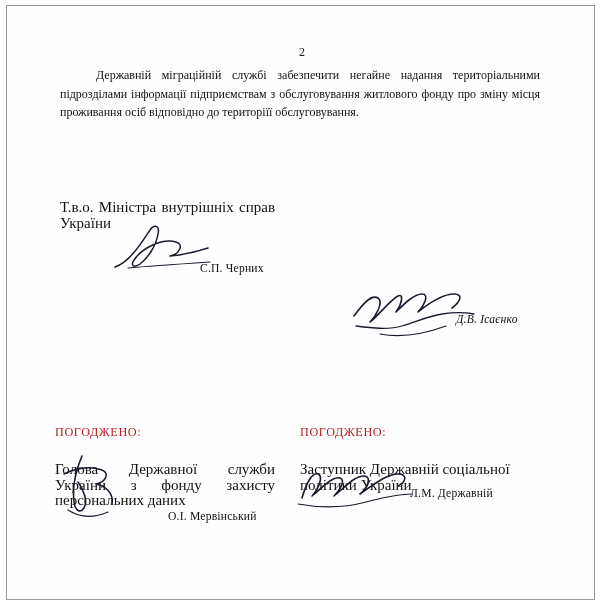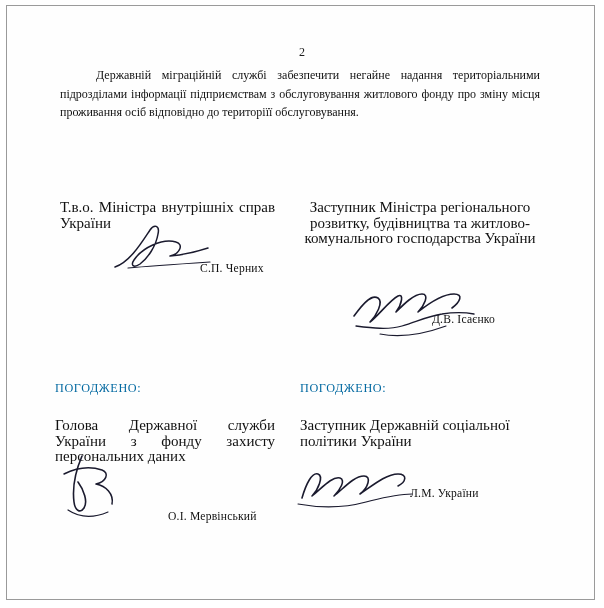--- a/index.html
+++ b/index.html
@@ -53,36 +53,37 @@
     line-height: 15px;
     color: #111111;
   }
   .sign-left-1 { left: 60px; top: 200px; width: 215px; }
   .sign-right-1 { left: 300px; top: 200px; width: 240px; text-align: center; }
   .sign-left-2 { left: 55px; top: 381px; width: 220px; }
   .sign-right-2 { left: 300px; top: 381px; width: 240px; }
   .approve-label {
     font-size: 12.2px;
     letter-spacing: 0.6px;
-    color: #0369a1;
+    color: #b91c1c;
+    margin-top: 44px;
   }
   .role-text {
     margin-top: 22px;
     font-size: 15px;
     line-height: 15.5px;
   }
   .role-text.justify { text-align: justify; }
   .name-line {
     position: absolute;
     font-size: 11.6px;
     color: #111111;
     letter-spacing: 0.2px;
   }
   .name-chernykh { left: 165px; top: 262px; margin-left: 35px; }
-  .name-isaenko  { left: 432px; top: 313px; }
+  .name-isaenko  { left: 456px; top: 313px; font-style: italic; }
   .name-mervinsky{ left: 168px; top: 510px; }
   .name-drozdova { left: 410px; top: 487px; }
 
   .sig {
     position: absolute;
     pointer-events: none;
   }
   .sig-1 { left: 110px; top: 222px; }
   .sig-2 { left: 350px; top: 282px; }
   .sig-3 { left: 60px; top: 452px; }
@@ -103,36 +104,33 @@
 
   <div class="page-number">2</div>
 
   <div class="body-text">Державній міграційній службі забезпечити негайне надання територіальними підрозділами інформації підприємствам з обслуговування житлового фонду про зміну місця проживання осіб відповідно до територіїї обслуговування.</div>
 
   <div class="sign-block sign-left-1">
     <div class="role-text justify" style="margin-top:0">Т.в.о. Міністра внутрішніх справ України</div>
   </div>
   <div class="name-line name-chernykh">С.П. Черних</div>
 
-  <div class="sign-block sign-right-1">
-    <div class="role-text" style="margin-top:0">Заступник Міністра регіонального розвитку, будівництва та житлово-комунального господарства України</div>
-  </div>
   <div class="name-line name-isaenko">Д.В. Ісаєнко</div>
 
   <div class="sign-block sign-left-2">
     <div class="approve-label">ПОГОДЖЕНО:</div>
     <div class="role-text justify">Голова Державної служби України з фонду захисту персональних даних</div>
   </div>
   <div class="name-line name-mervinsky">О.І. Мервінський</div>
 
   <div class="sign-block sign-right-2">
     <div class="approve-label">ПОГОДЖЕНО:</div>
     <div class="role-text">Заступник Державній соціальної політики України</div>
   </div>
-  <div class="name-line name-drozdova">Л.М. України</div>
+  <div class="name-line name-drozdova">Л.М. Державній</div>
 
   <div class="sig sig-1">
     <svg width="110" height="55" viewBox="0 0 110 55">
       <path d="M5 45 C20 40, 32 20, 40 8 C44 2, 50 3, 48 12 C46 24, 38 36, 30 42 C24 46, 20 44, 24 38 C32 26, 52 16, 66 20 C74 22, 70 32, 60 34 C72 33, 86 30, 98 26" stroke-width="1.5"></path>
       <path d="M18 46 C40 44, 70 42, 100 40" stroke-width="1.2"></path>
     </svg>
   </div>
 
   <div class="sig sig-2">
     <svg width="130" height="62" viewBox="0 0 130 62">

